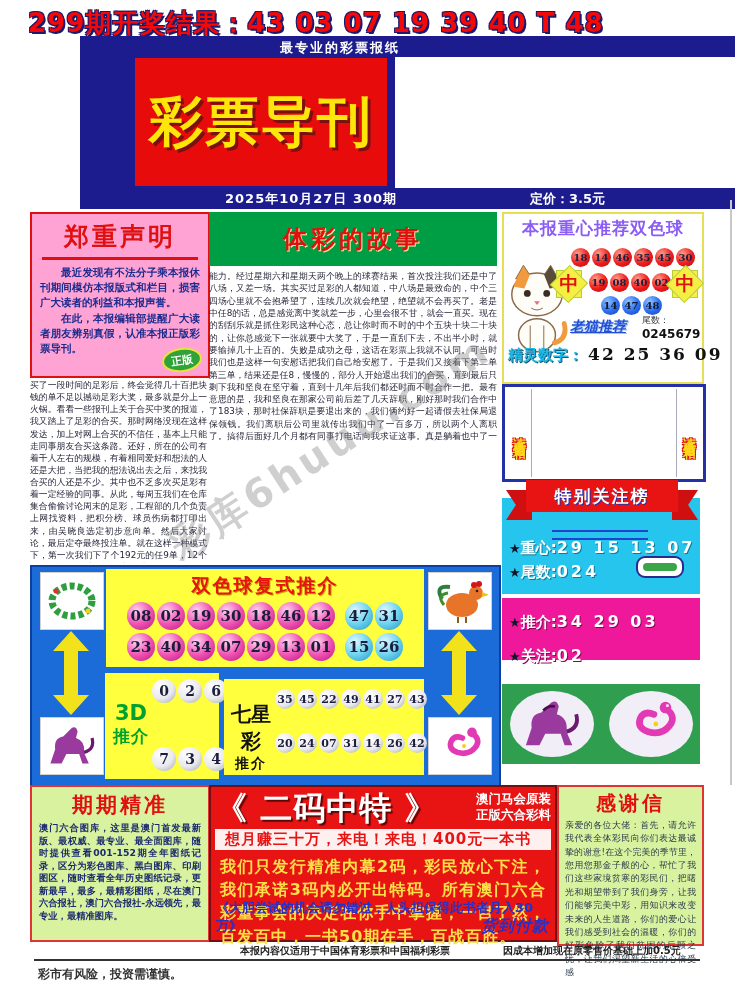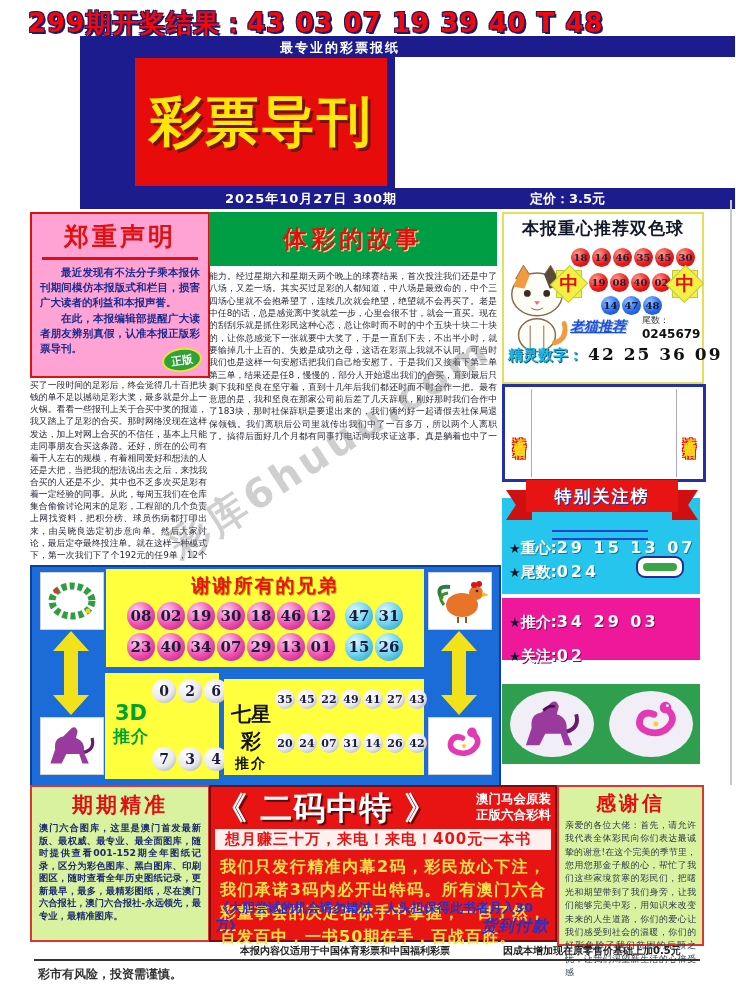--- a/index.html
+++ b/index.html
@@ -43,21 +43,21 @@
          line-height:1.38;text-align:justify;overflow:hidden;}
   
   .story-head{left:209px;top:212px;width:288px;height:54px;background:#009e44;
          display:flex;align-items:center;justify-content:center;}
   .story-title{font-size:24px;font-weight:900;color:#e01010;letter-spacing:4px;text-shadow:1px 1px 0 #ffe9a0;}
   .mid-story{left:209px;top:270px;width:288px;height:172px;font-size:8.8px;color:#26263a;
          line-height:1.4;text-align:justify;overflow:hidden;}
   
   .rec-box{left:502px;top:212px;width:198px;height:168px;background:#fff;border:2px solid #e6df56;}
   .rec-title{position:absolute;left:0;top:3px;width:100%;text-align:center;font-size:17px;
-         font-weight:900;color:#0f172a;letter-spacing:1px;}
+         font-weight:900;color:#8b5cf6;letter-spacing:1px;}
   .rec-row{position:absolute;display:flex;}
   .rb,.bb{width:19px;height:19px;border-radius:50%;display:inline-flex;align-items:center;
          justify-content:center;font-size:10px;font-weight:bold;margin:0 1px;
          font-family:"DejaVu Serif",serif;}
   .rb{background:radial-gradient(circle at 35% 30%,#ff9d8a,#ee1c1c 55%,#b80c0c);color:#20203c;}
   .bb{background:radial-gradient(circle at 35% 30%,#8ec2ff,#2a6cf0 55%,#1440b0);color:#101830;}
   .burst{position:absolute;width:34px;height:36px;}
   .burst::before,.burst::after{content:"";position:absolute;inset:4px;background:#f6ef43;border:1px solid #b9cc3a;}
   .burst::after{transform:rotate(45deg);}
   .burst .zh{position:absolute;inset:0;display:flex;align-items:center;justify-content:center;
@@ -316,21 +316,21 @@
         <circle cx="44" cy="16" r="7" fill="#e8742a"></circle>
         <circle cx="42" cy="8" r="3" fill="#d01818"></circle>
           <circle cx="47" cy="7" r="3" fill="#d01818"></circle>
         <polygon points="50,15 57,18 50,20" fill="#f0c020"></polygon>
         <circle cx="45" cy="14" r="1.3" fill="#222"></circle>
         <line x1="26" y1="40" x2="26" y2="46" stroke="#8a5a20" stroke-width="2"></line>
         <line x1="34" y1="40" x2="34" y2="46" stroke="#8a5a20" stroke-width="2"></line>
       </svg>
     </div>
     <div class="ssq-panel">
-      <div class="ssq-title">谢谢所有的兄弟</div>
+      <div class="ssq-title">双色球复式推介</div>
       <div class="ballrow">
         <span style="display:flex">
             <span class="pball">08</span>
             <span class="pball">02</span>
             <span class="pball">19</span>
             <span class="pball">30</span>
             <span class="pball">18</span>
             <span class="pball">46</span>
             <span class="pball">12</span>
           </span>

